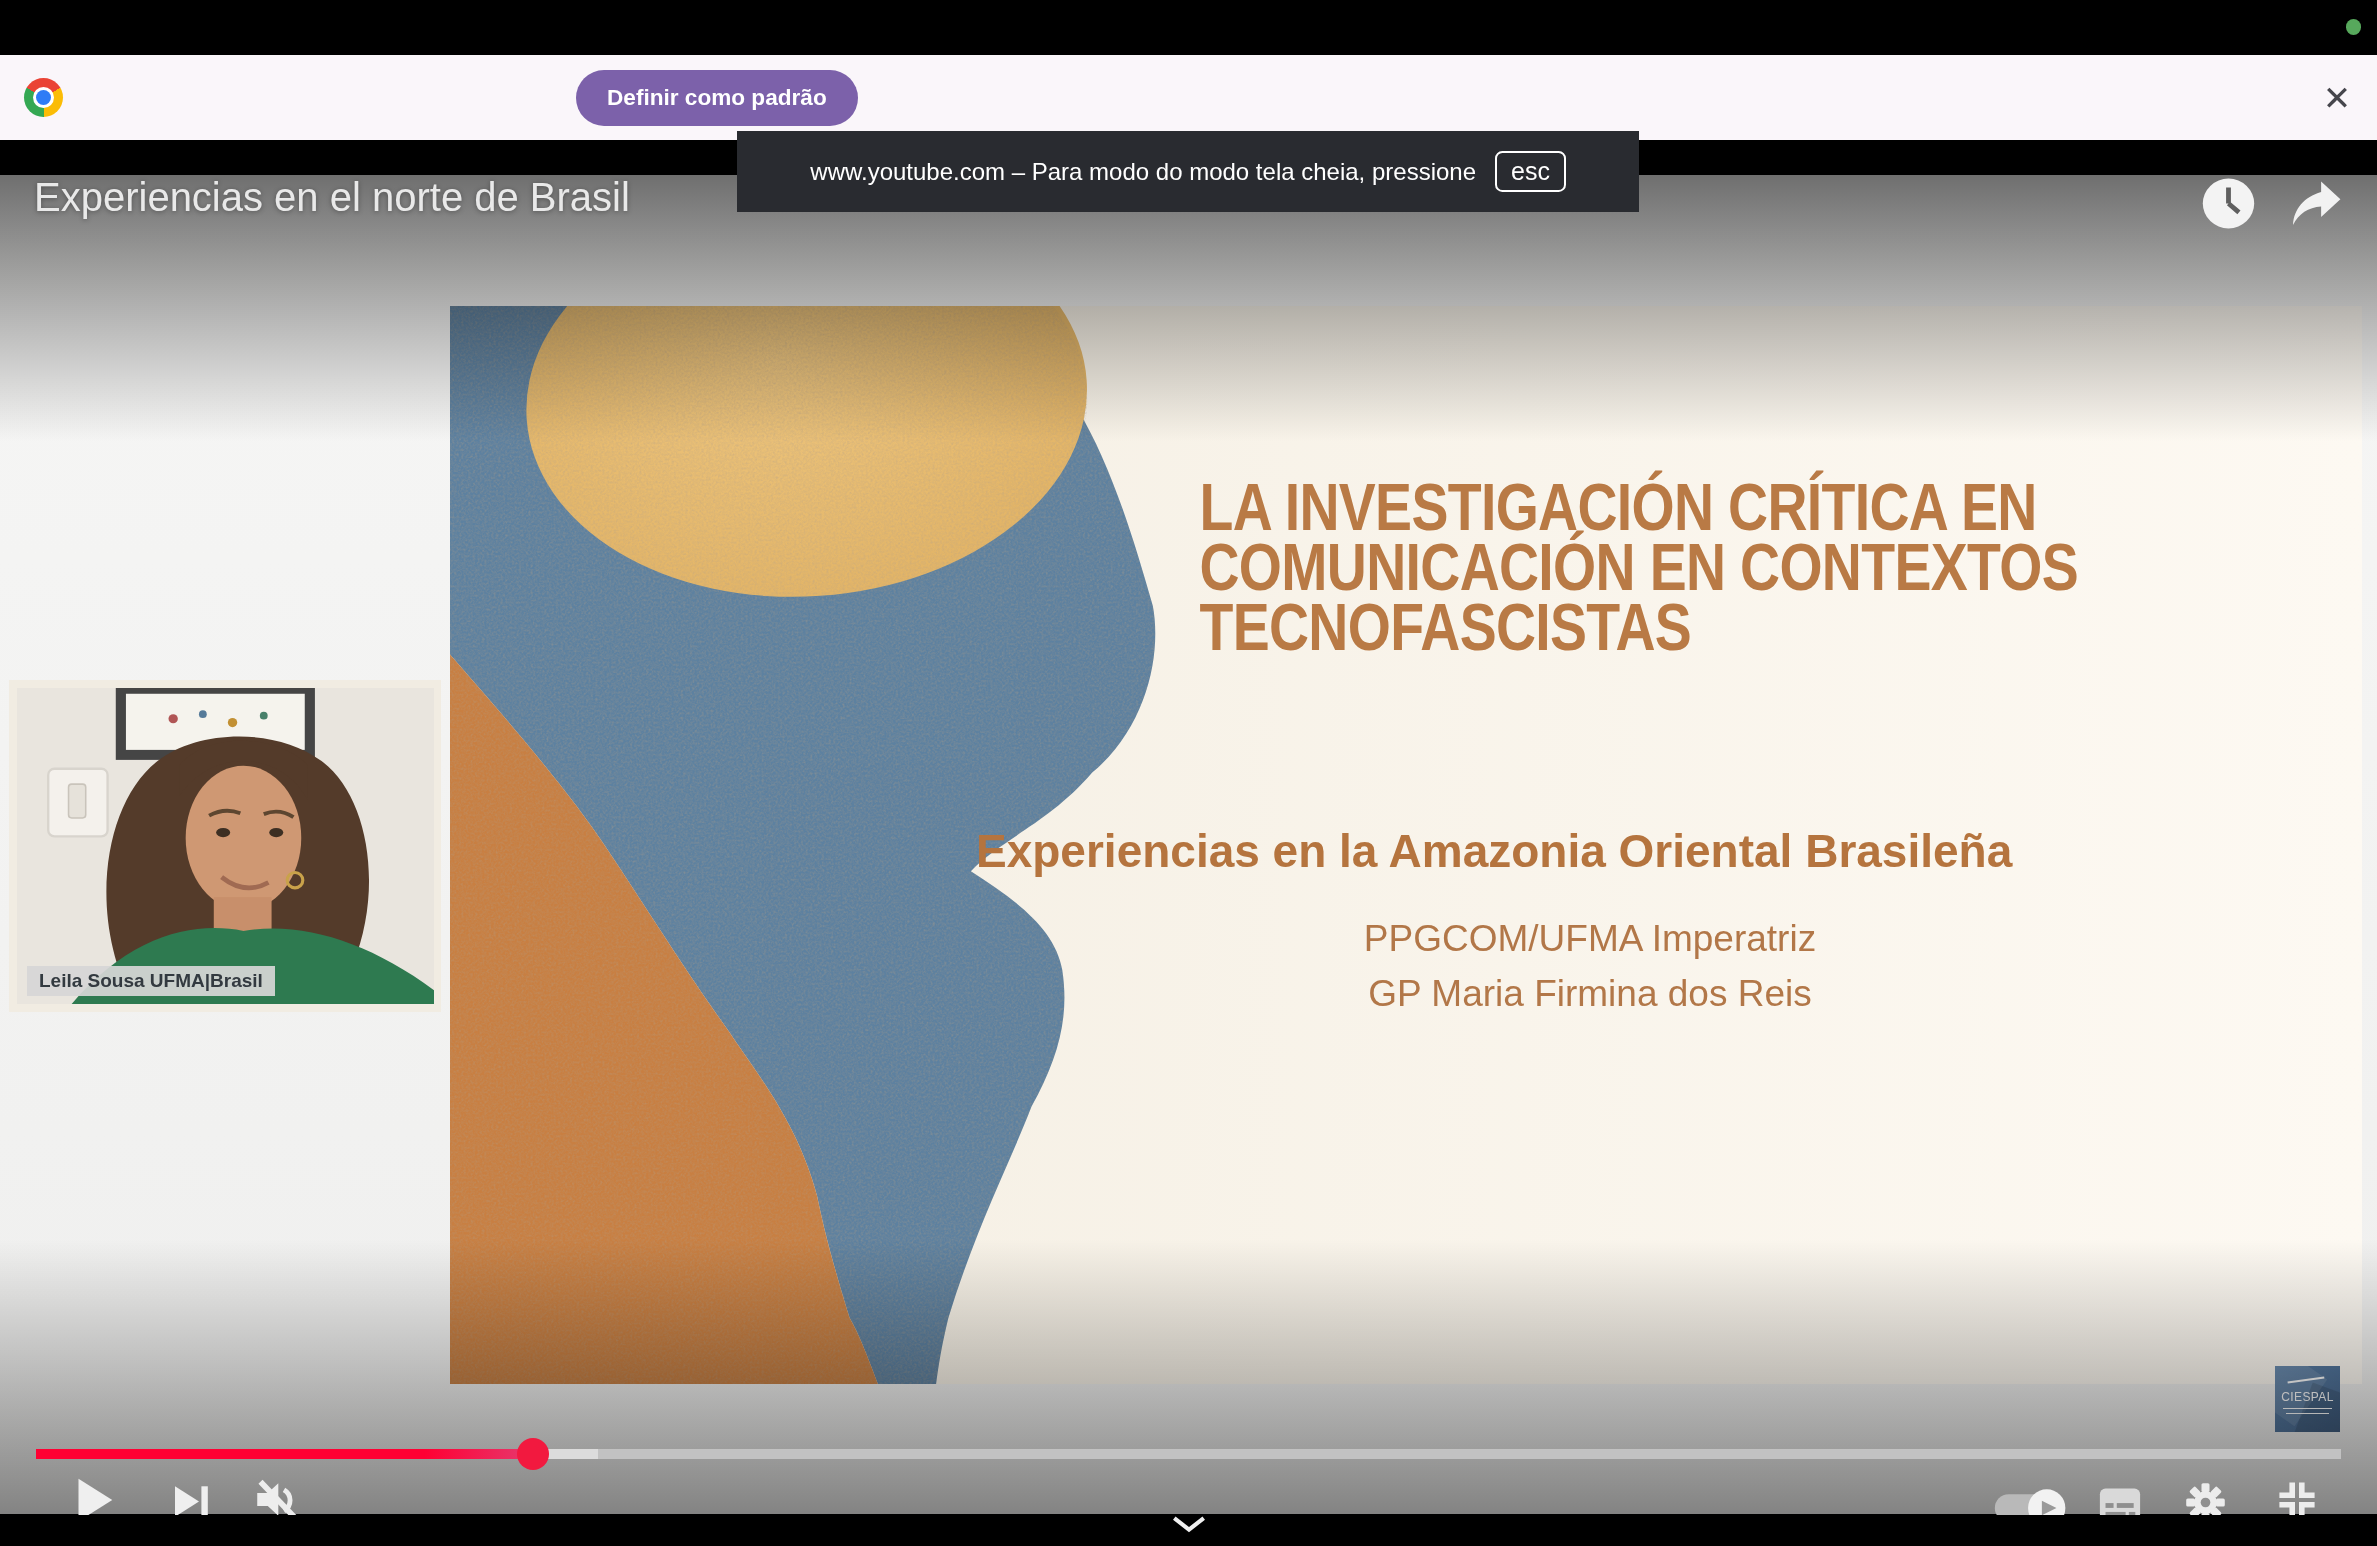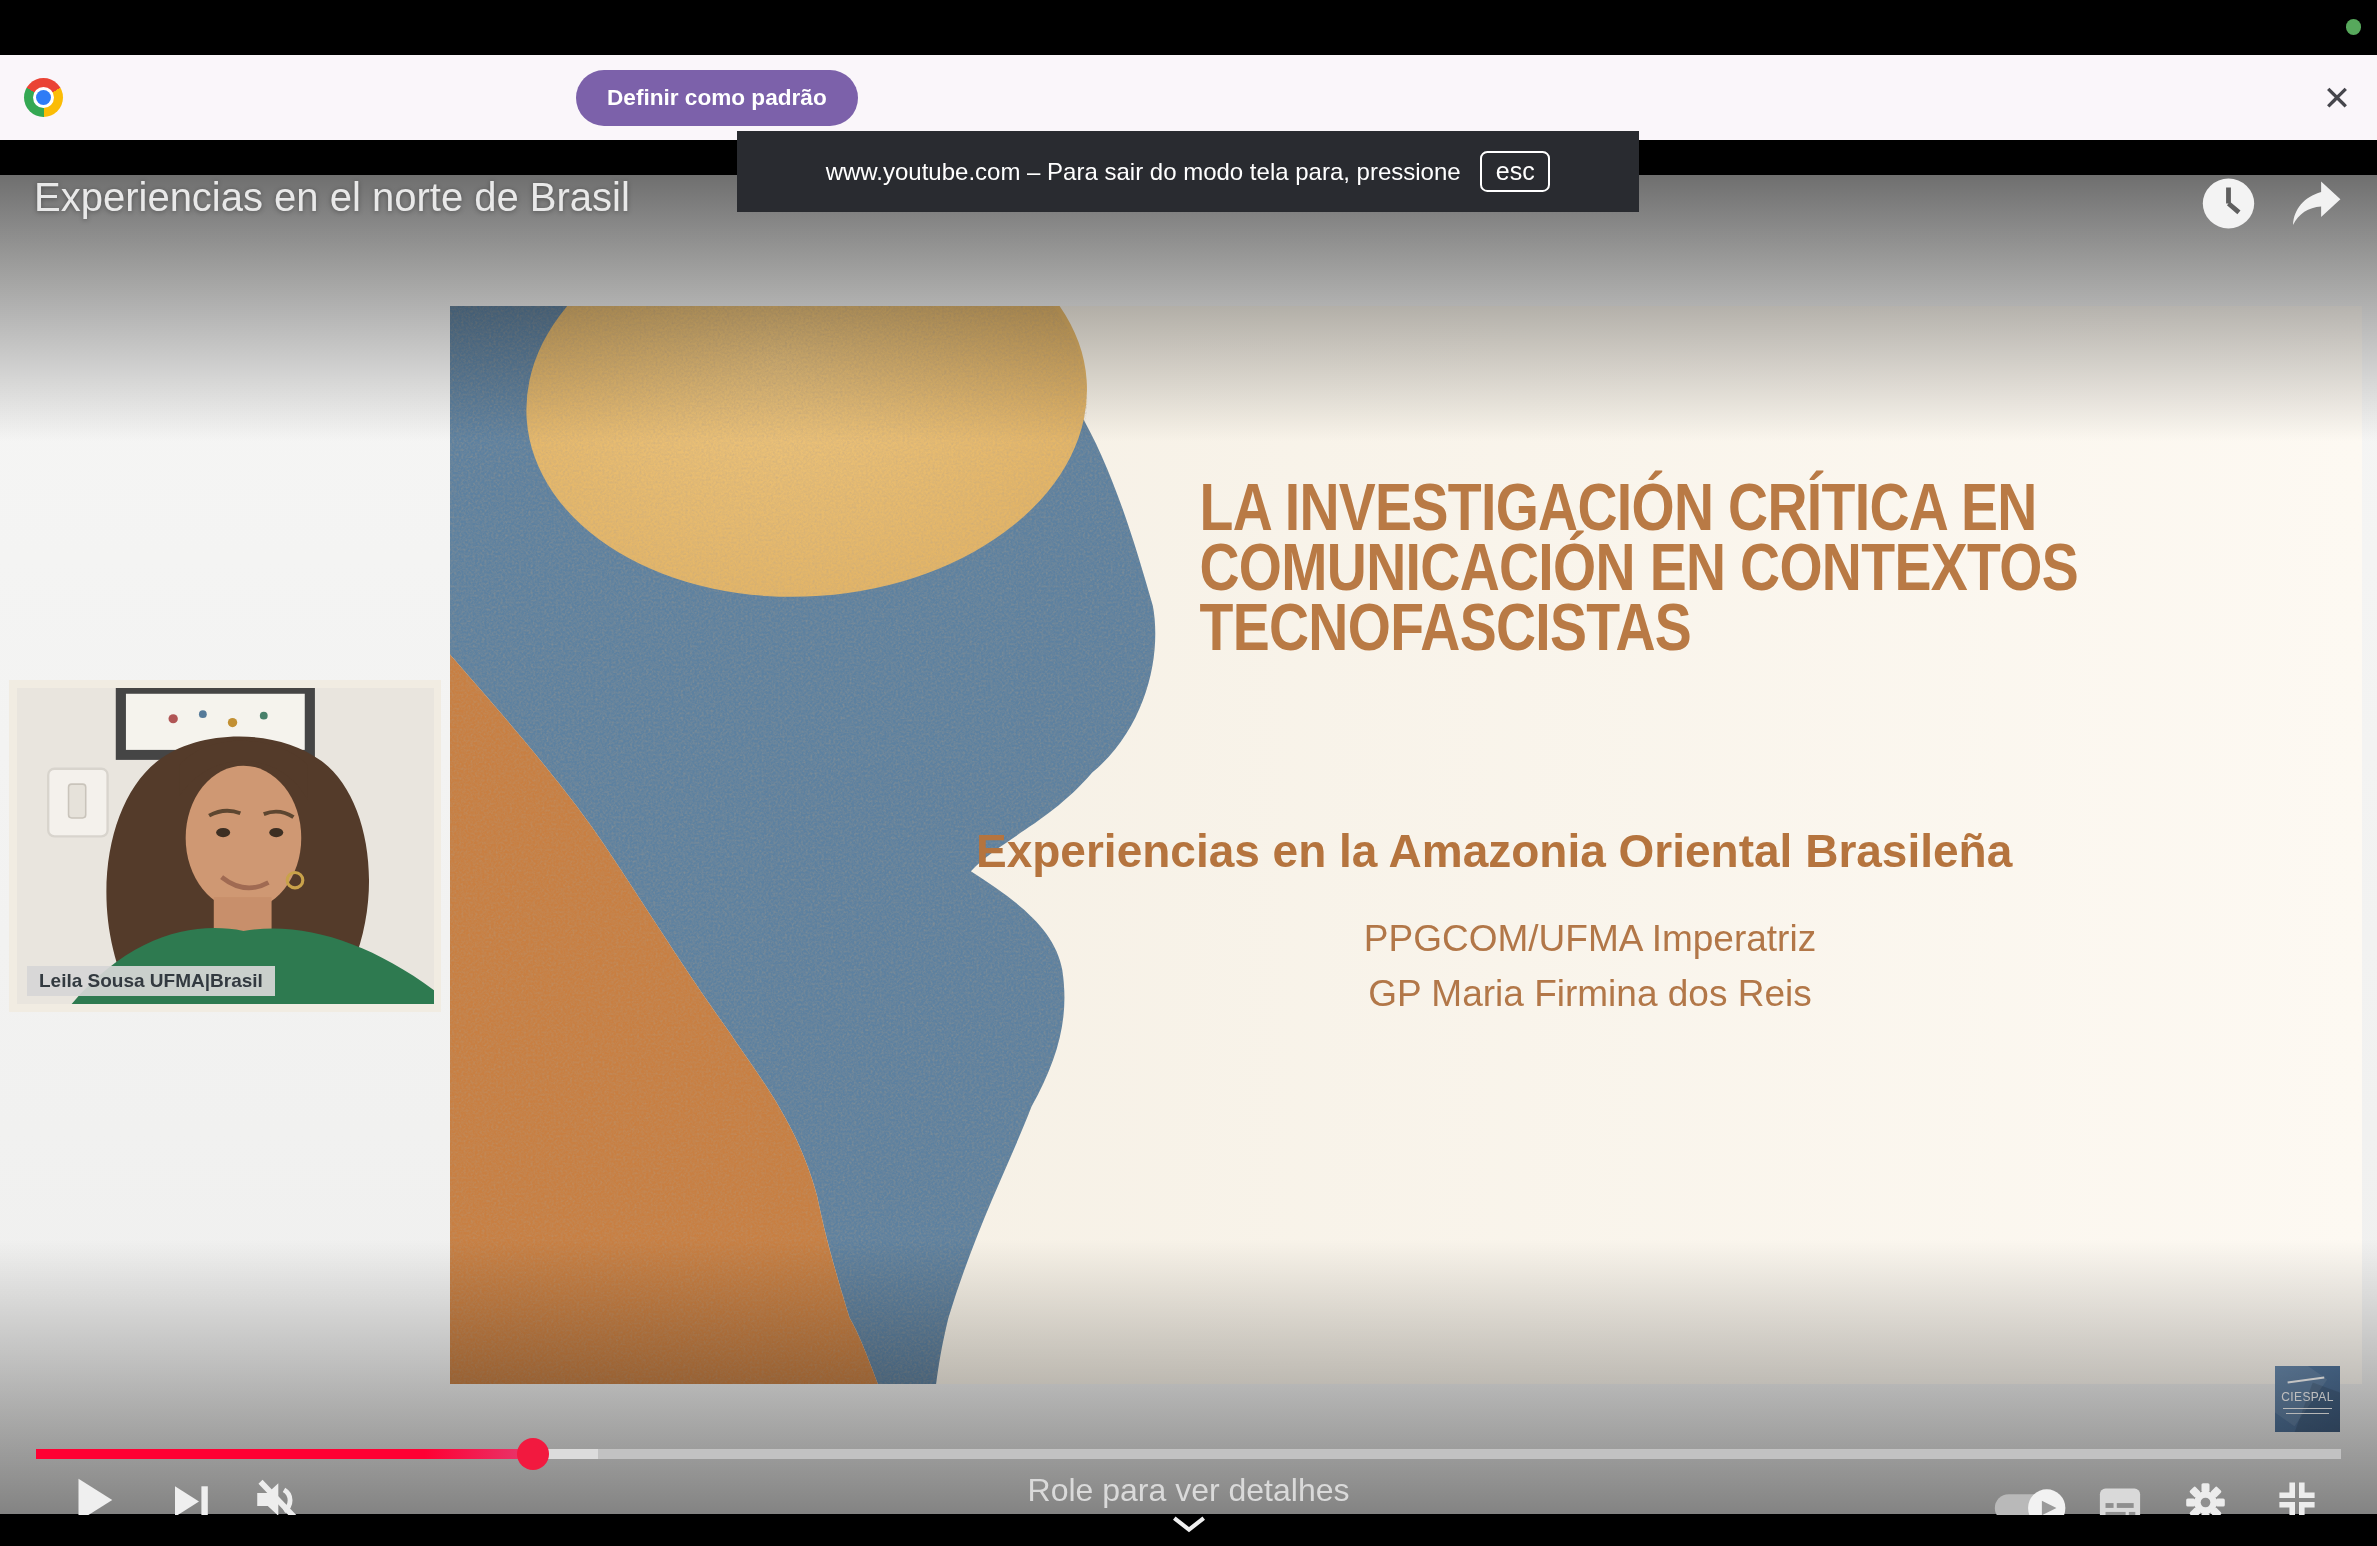--- a/index.html
+++ b/index.html
@@ -226,21 +226,20 @@
     <svg class="ctl btn-mute" viewBox="0 0 58 60">
       <path d="M4 22 h13 l13 -12 v40 l-13 -12 H4 z" fill="#ededed"></path>
       <path d="M37 18 a 15 15 0 0 1 0 26" stroke="#ededed" stroke-width="6" fill="none"></path>
       <path d="M8 8 L52 54" stroke="#ededed" stroke-width="7"></path>
     </svg>
     <div class="live">
       <div class="dot"></div>
       <div class="txt">AO VIVO</div>
     </div>
 
-    <div class="role-hint">Role para ver detalhes</div>
 
     <svg class="ctl tgl" viewBox="0 0 90 64">
       <rect x="1" y="15" width="64" height="34" rx="17" fill="#b9b9b9"></rect>
       <circle cx="65" cy="32" r="23" fill="#f2f2f2"></circle>
       <path d="M59 23 L77 32 L59 41 Z" fill="#9a9a9a"></path>
     </svg>
     <svg class="ctl cc" viewBox="0 0 54 46">
       <rect x="2" y="2" width="50" height="40" rx="7" fill="#d9d9d9"></rect>
       <rect x="9" y="20" width="10" height="6" fill="#8f8f8f"></rect>
       <rect x="23" y="20" width="21" height="6" fill="#8f8f8f"></rect>
@@ -272,19 +271,19 @@
       </g>
     </svg>
   </div>
 
   <div class="bottom-bar"></div>
   <svg class="chevron" viewBox="0 0 44 22">
     <polyline points="4,3 22,17 40,3" stroke="#f0f0f0" stroke-width="5" fill="none"></polyline>
   </svg>
 
   <div class="toast">
-    <span>www.youtube.com – Para sair do modo tela para, pressione</span>
+    <span>www.youtube.com – Para modo do modo tela cheia, pressione</span>
     <span class="esc-key">esc</span>
   </div>
 
   <div class="green-dot"></div>
 </div>
 
 
 </body></html>

